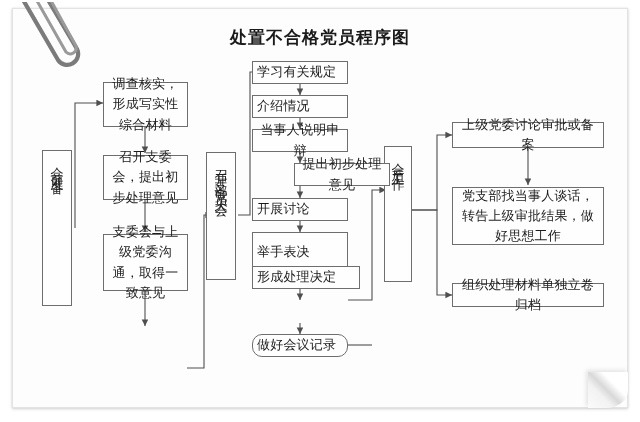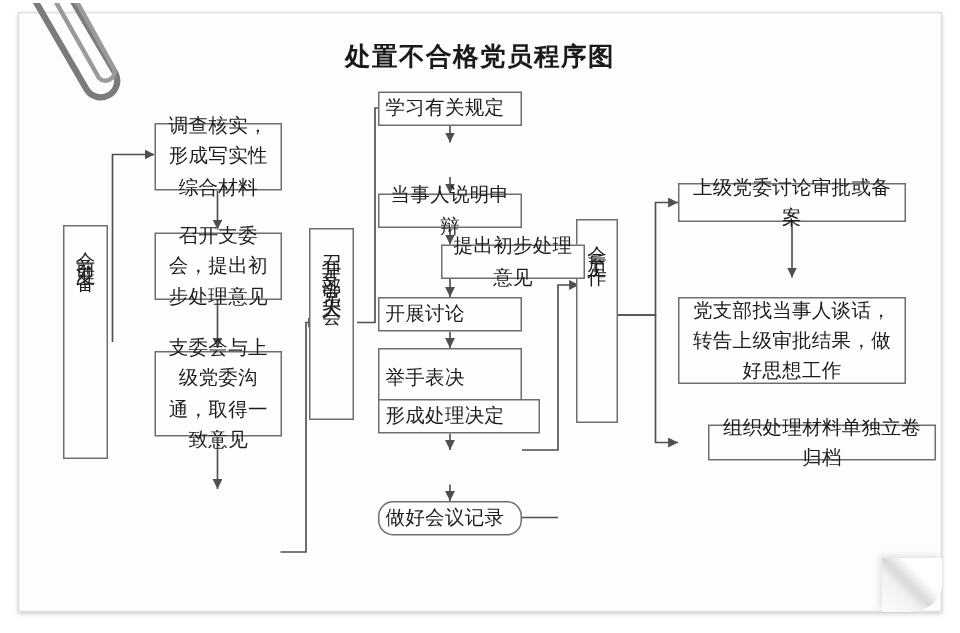--- a/index.html
+++ b/index.html
@@ -178,20 +178,23 @@
   </div>
 
   <div class="node" style="left:103px; top:234px; width:85px; height:57px;">
     <span>支委会与上级党委沟通，取得一致意见</span>
   </div>
 
 
   <div class="node" style="left:252px; top:61px; width:96px; height:23px;">
     <span>学习有关规定</span>
   </div>
+  <div class="node" style="left:252px; top:95px; width:96px; height:23px;">
+    <span>介绍情况</span>
+  </div>
   <div class="node" style="left:252px; top:129px; width:96px; height:23px;">
     <span>当事人说明申辩</span>
   </div>
   <div class="node" style="left:252px; top:163px; width:96px; height:23px;margin-left:42px;">
     <span>提出初步处理意见</span>
   </div>
   <div class="node" style="left:252px; top:198px; width:96px; height:23px;">
     <span>开展讨论</span>
   </div>
   <div class="node" style="left:252px; top:232px; width:96px; height:40px;">
@@ -201,22 +204,22 @@
     <span>形成处理决定</span>
   </div>
   <div class="node" style="left:252px; top:334px; width:96px; height:23px;border-radius:10px;">
     <span>做好会议记录</span>
   </div>
 
   <div class="node" style="left:452px; top:122px; width:152px; height:26px;">
     <span>上级党委讨论审批或备案</span>
   </div>
 
-  <div class="node" style="left:452px; top:198px; width:152px; height:58px;">
+  <div class="node" style="left:452px; top:187px; width:152px; height:58px;">
     <span>党支部找当事人谈话，转告上级审批结果，做好思想工作</span>
   </div>
 
-  <div class="node" style="left:452px; top:283px; width:152px; height:24px;margin-left:20px;">
+  <div class="node" style="left:452px; top:283px; width:152px; height:24px;">
     <span>组织处理材料单独立卷归档</span>
   </div>
 
 
 </div>
 
 </body></html>

